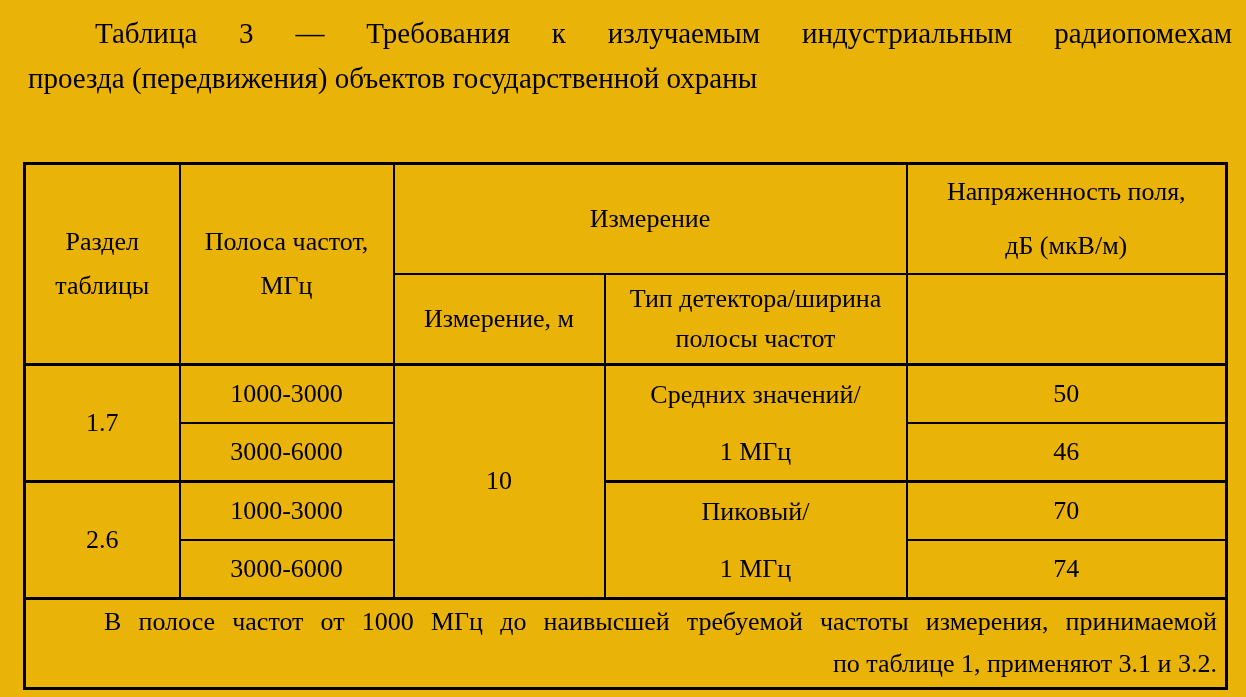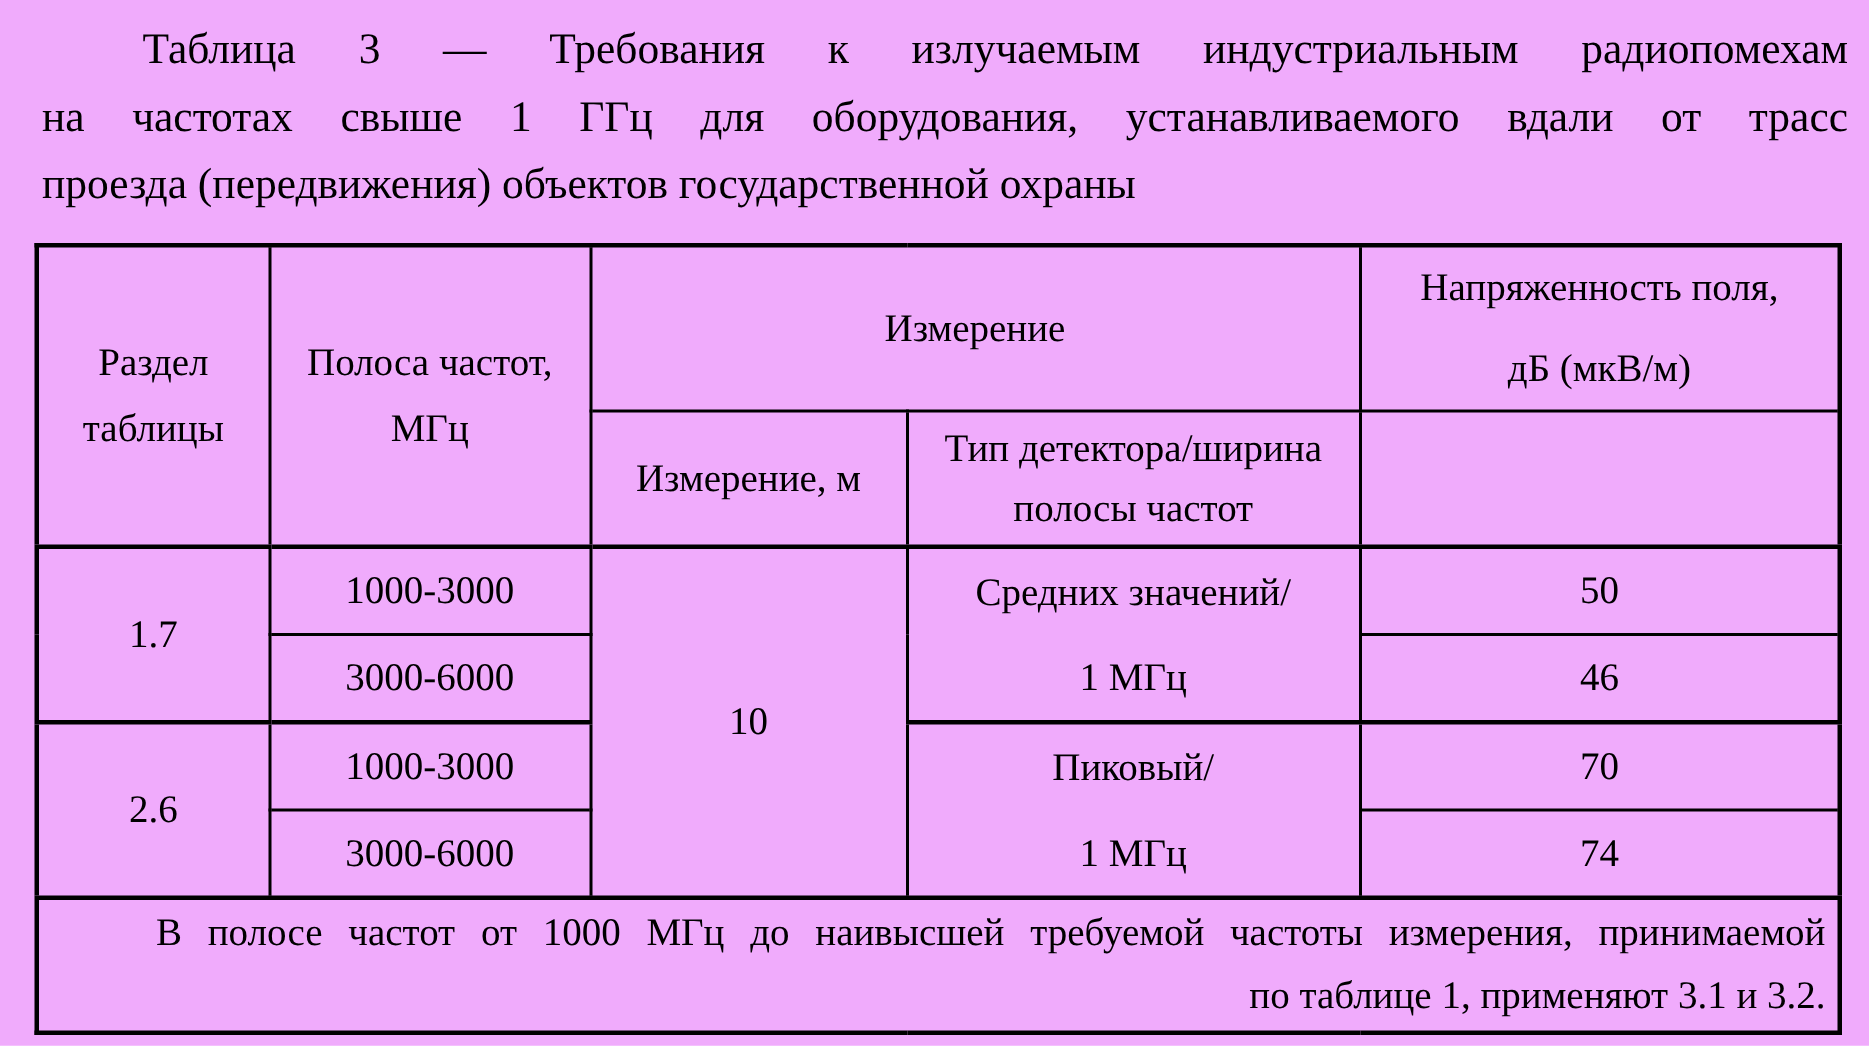--- a/index.html
+++ b/index.html
@@ -2,21 +2,21 @@
 <html><head>
 <meta charset="utf-8">
 <style>
   html, body { margin: 0; padding: 0; }
   body {
     width: 1246px; height: 697px;
     background: #ffffff;
     font-family: "Liberation Serif", "DejaVu Serif", serif;
     color: #000000;
   }
-  .page { position: relative; width: 1246px; height: 697px; background: #f0abfc; overflow: hidden; }
+  .page { position: relative; width: 1246px; height: 697px; background: #eab308; overflow: hidden; }
 
   
   .doc-title {
     position: absolute; left: 28px; top: 11px; width: 1204px;
     font-size: 29px; line-height: 45px; color: #000;
   }
   .doc-title .line { text-align: justify; }
   .doc-title .line.just { text-align-last: justify; }
   .doc-title .line.first { text-indent: 67px; }
 
@@ -55,21 +55,20 @@
   .note-line1 { text-align: justify; text-align-last: justify; text-indent: 70px; line-height: 40px; }
   .note-line2 { text-align: right; line-height: 40px; margin-top: 2px; }
 </style>
 </head>
 <body>
 
 <div class="page">
 
   <div class="doc-title">
     <div class="line first just">Таблица 3 — Требования к излучаемым индустриальным радиопомехам</div>
-    <div class="line just">на частотах свыше 1 ГГц для оборудования, устанавливаемого вдали от трасс</div>
     <div class="line">проезда (передвижения) объектов государственной охраны</div>
   </div>
 
   <table class="req-table">
     <colgroup>
       <col style="width:155px">
       <col style="width:214px">
       <col style="width:211px">
       <col style="width:302px">
       <col style="width:320px">

